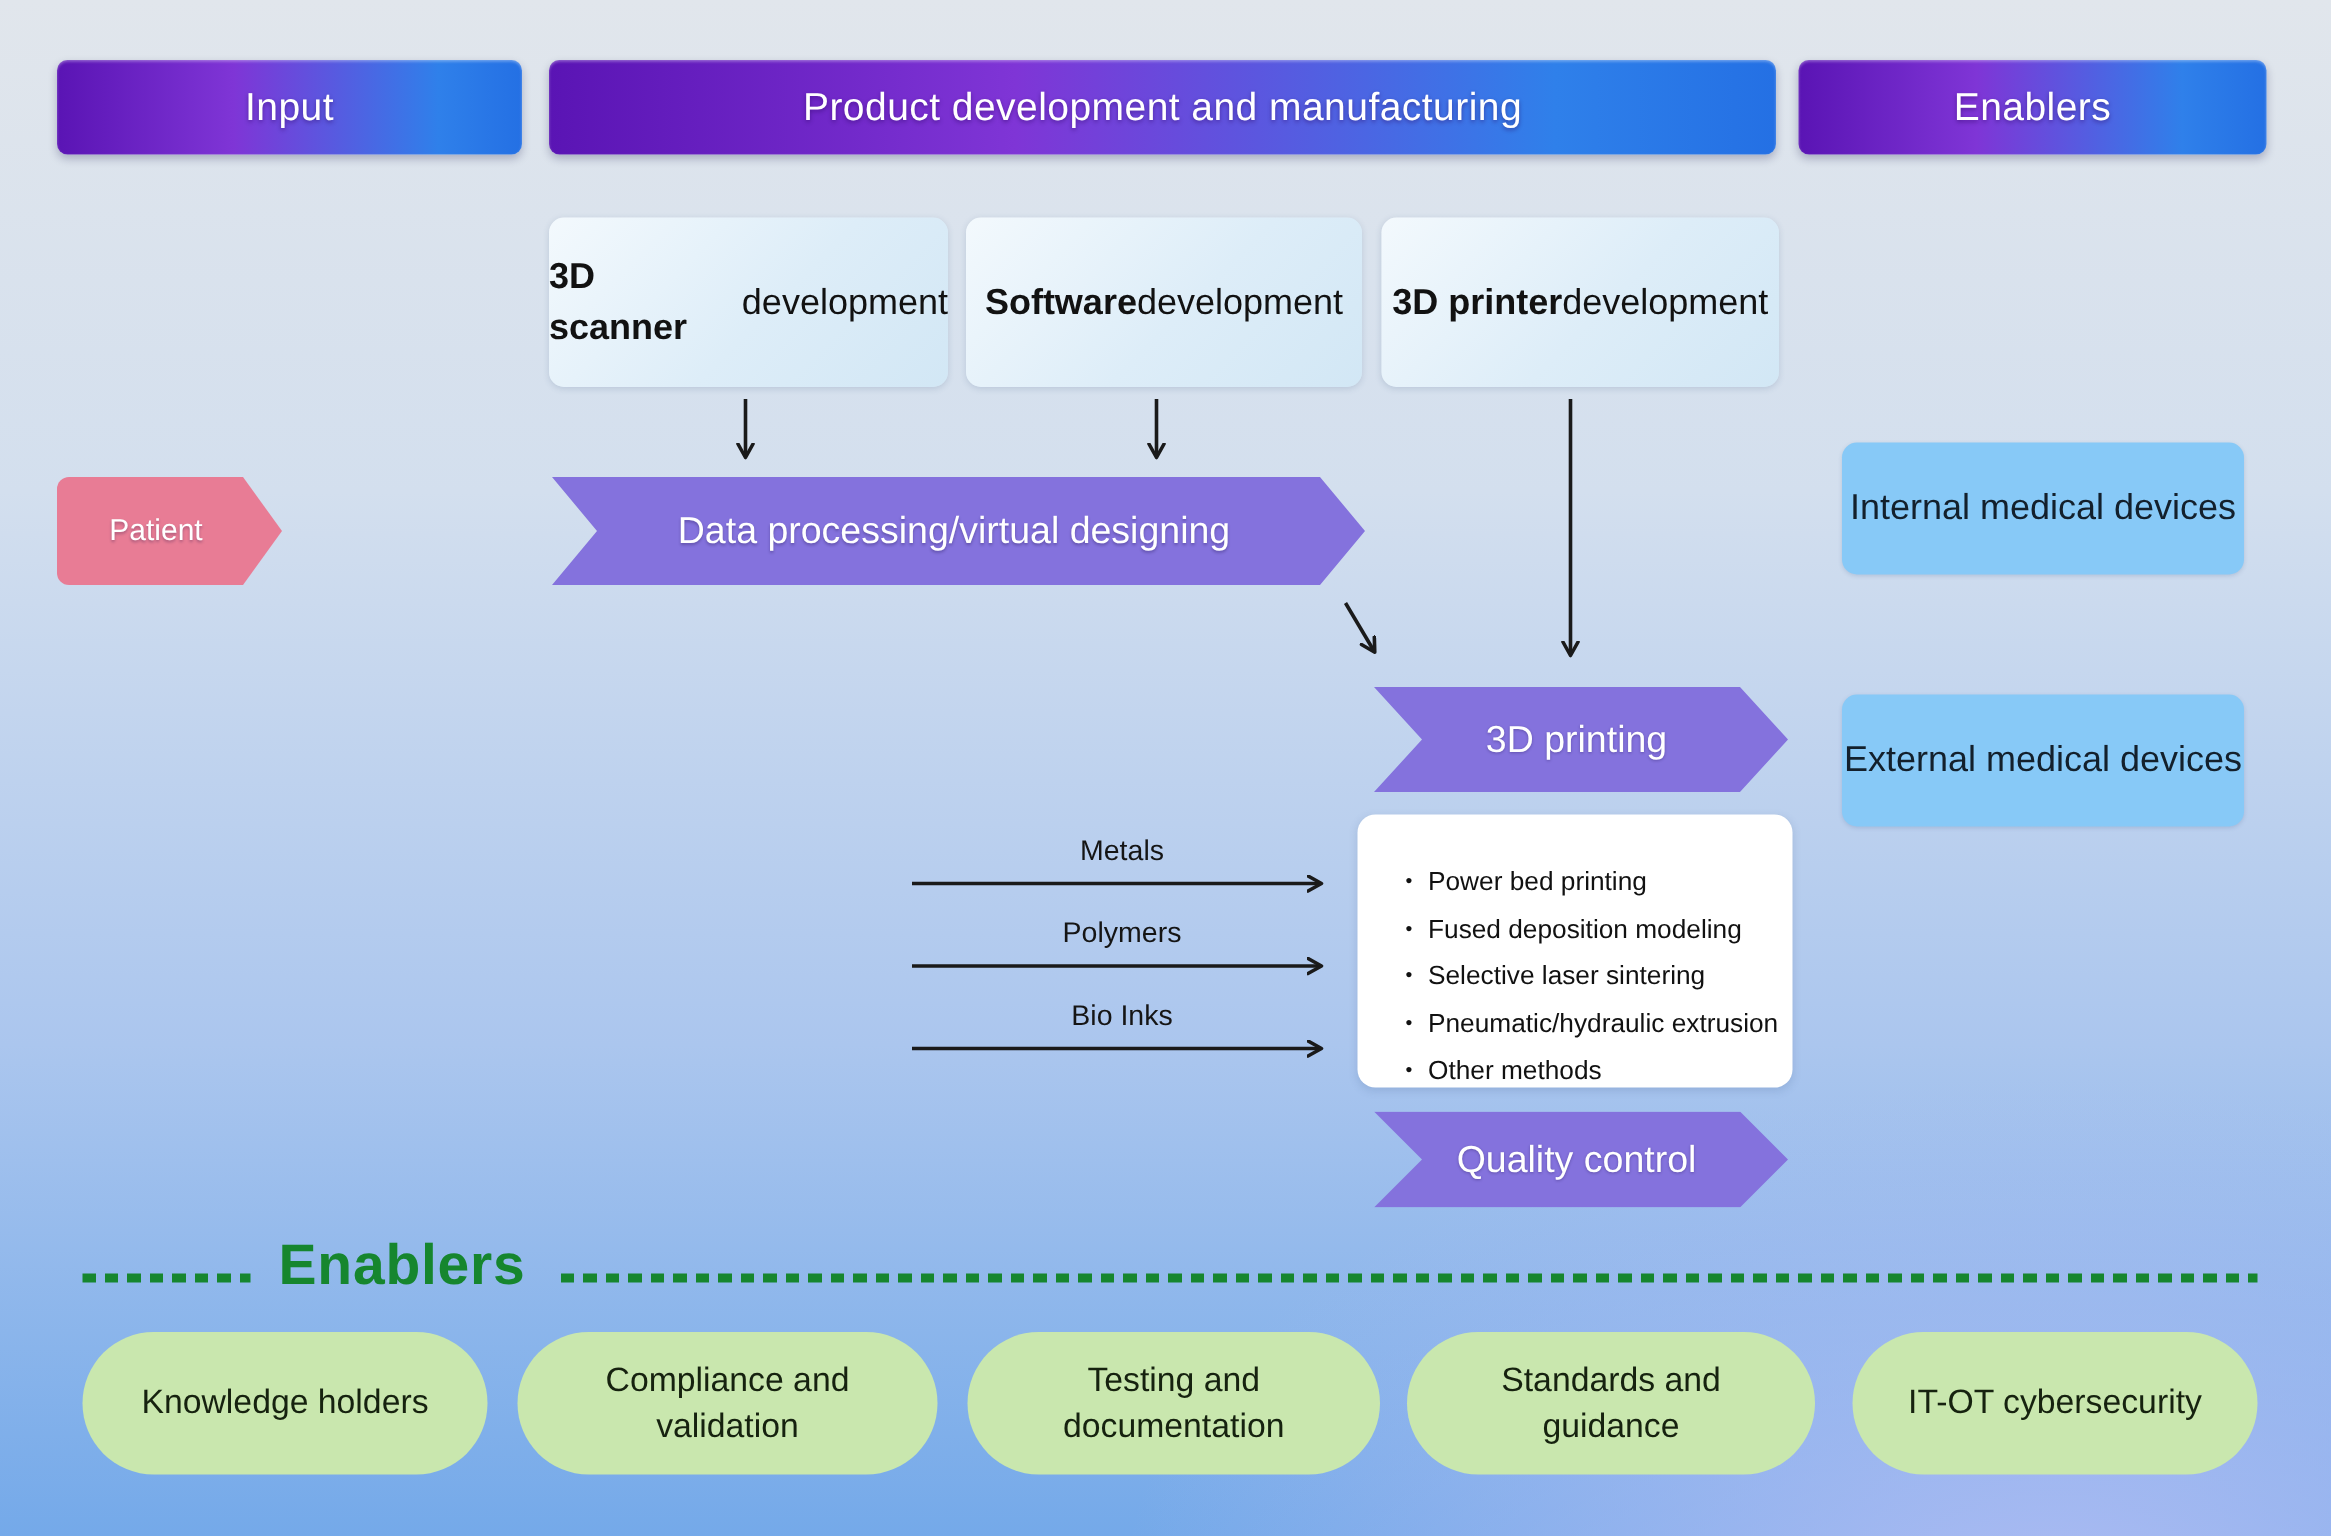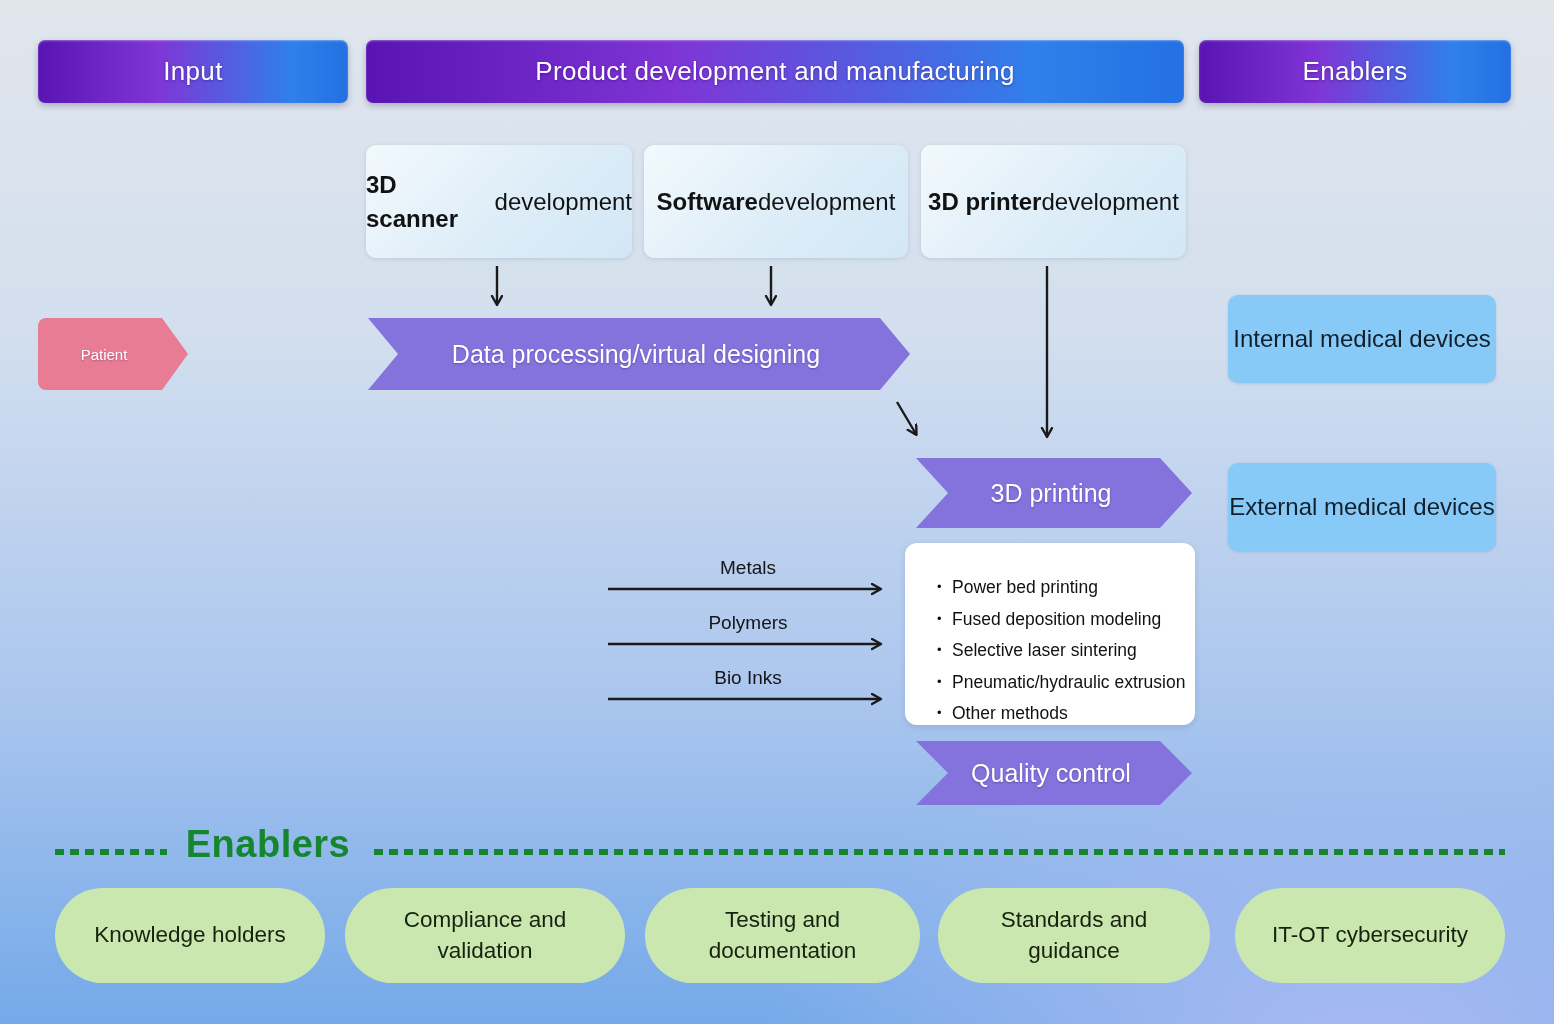--- a/index.html
+++ b/index.html
@@ -35,21 +35,21 @@
   #dev-software{left:644px;width:264px;}
   #dev-printer{left:921px;width:265px;}
   
   .chev{
     position:absolute;display:flex;align-items:center;justify-content:center;
     color:#fff;text-shadow:0 1px 2px rgba(20,10,60,.3);
   }
   #chev-patient{
     left:38px;top:318px;width:150px;height:72px;background:#e87c95;
     clip-path:polygon(0 0, calc(100% - 26px) 0, 100% 50%, calc(100% - 26px) 100%, 0 100%);
-    font-size:15px;padding-right:18px;box-sizing:border-box;border-radius:8px;
+    font-size:20px;padding-right:18px;box-sizing:border-box;border-radius:8px;
   }
   #chev-data{
     left:205px;top:318px;width:143px;height:72px;background:#4285e8;
     clip-path:polygon(0 0, calc(100% - 26px) 0, 100% 50%, calc(100% - 26px) 100%, 0 100%, 26px 50%);
     font-size:23px;padding-left:8px;padding-right:14px;box-sizing:border-box;
   }
   #chev-processing{
     left:368px;top:318px;width:542px;height:72px;background:#8472dd;
     clip-path:polygon(0 0, calc(100% - 30px) 0, 100% 50%, calc(100% - 30px) 100%, 0 100%, 30px 50%);
     font-size:25px;padding-left:10px;padding-right:16px;box-sizing:border-box;

